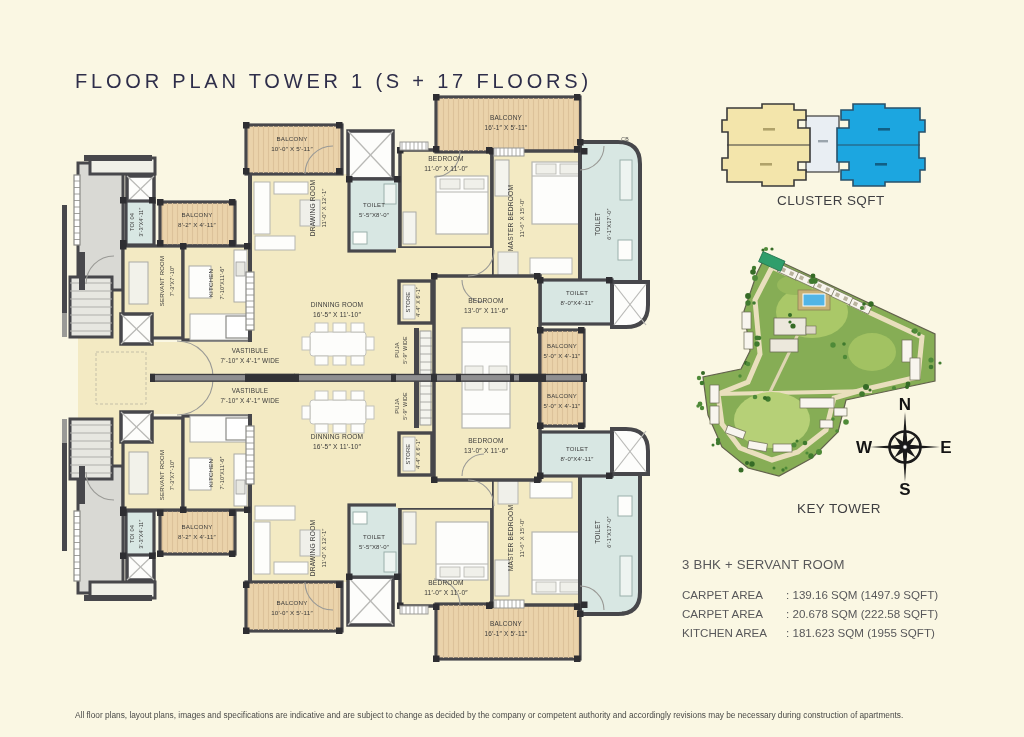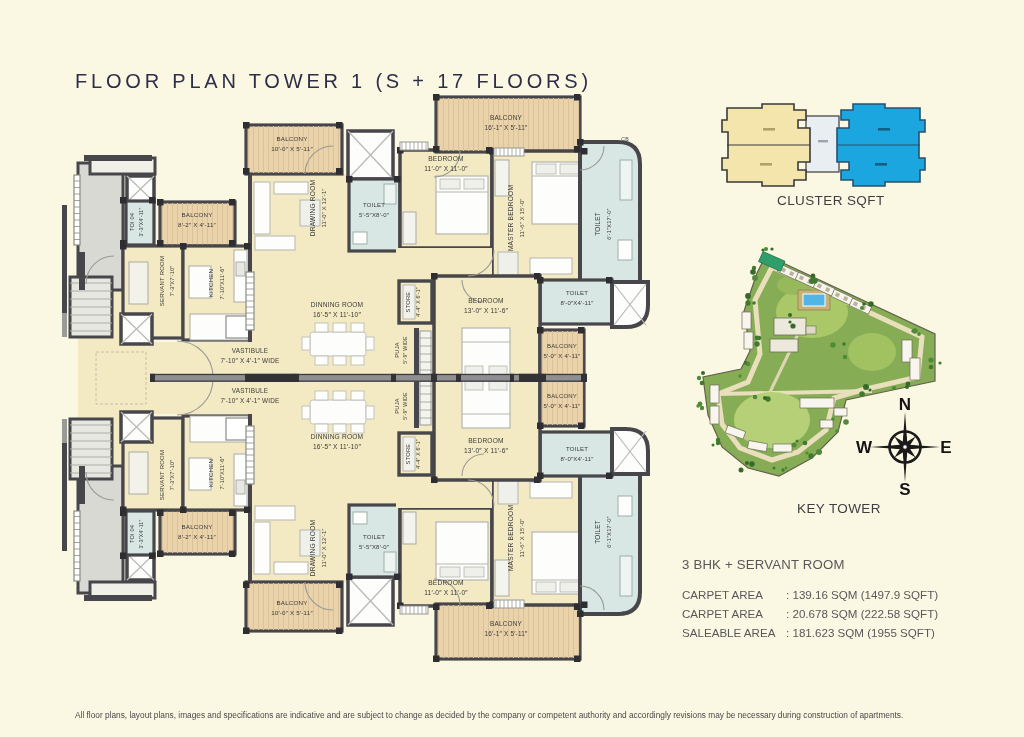--- a/index.html
+++ b/index.html
@@ -522,20 +522,20 @@
     <tbody>
         <tr>
           <td class="l">CARPET AREA</td>
           <td>:&nbsp;139.16 SQM (1497.9 SQFT)</td>
         </tr>
     <tr>
           <td class="l">CARPET AREA</td>
           <td>:&nbsp;20.678 SQM (222.58 SQFT)</td>
         </tr>
     <tr>
-          <td class="l">SALEABLE AREA</td>
+          <td class="l">KITCHEN AREA</td>
           <td>:&nbsp;181.623 SQM (1955 SQFT)</td>
         </tr>
   </tbody>
     </table>
 </div>
 
 <div id="disc">All floor plans, layout plans, images and specifications are indicative and are subject to change as decided by the company or competent authority and accordingly revisions may be necessary during construction of apartments.</div>
 
 </body></html>

